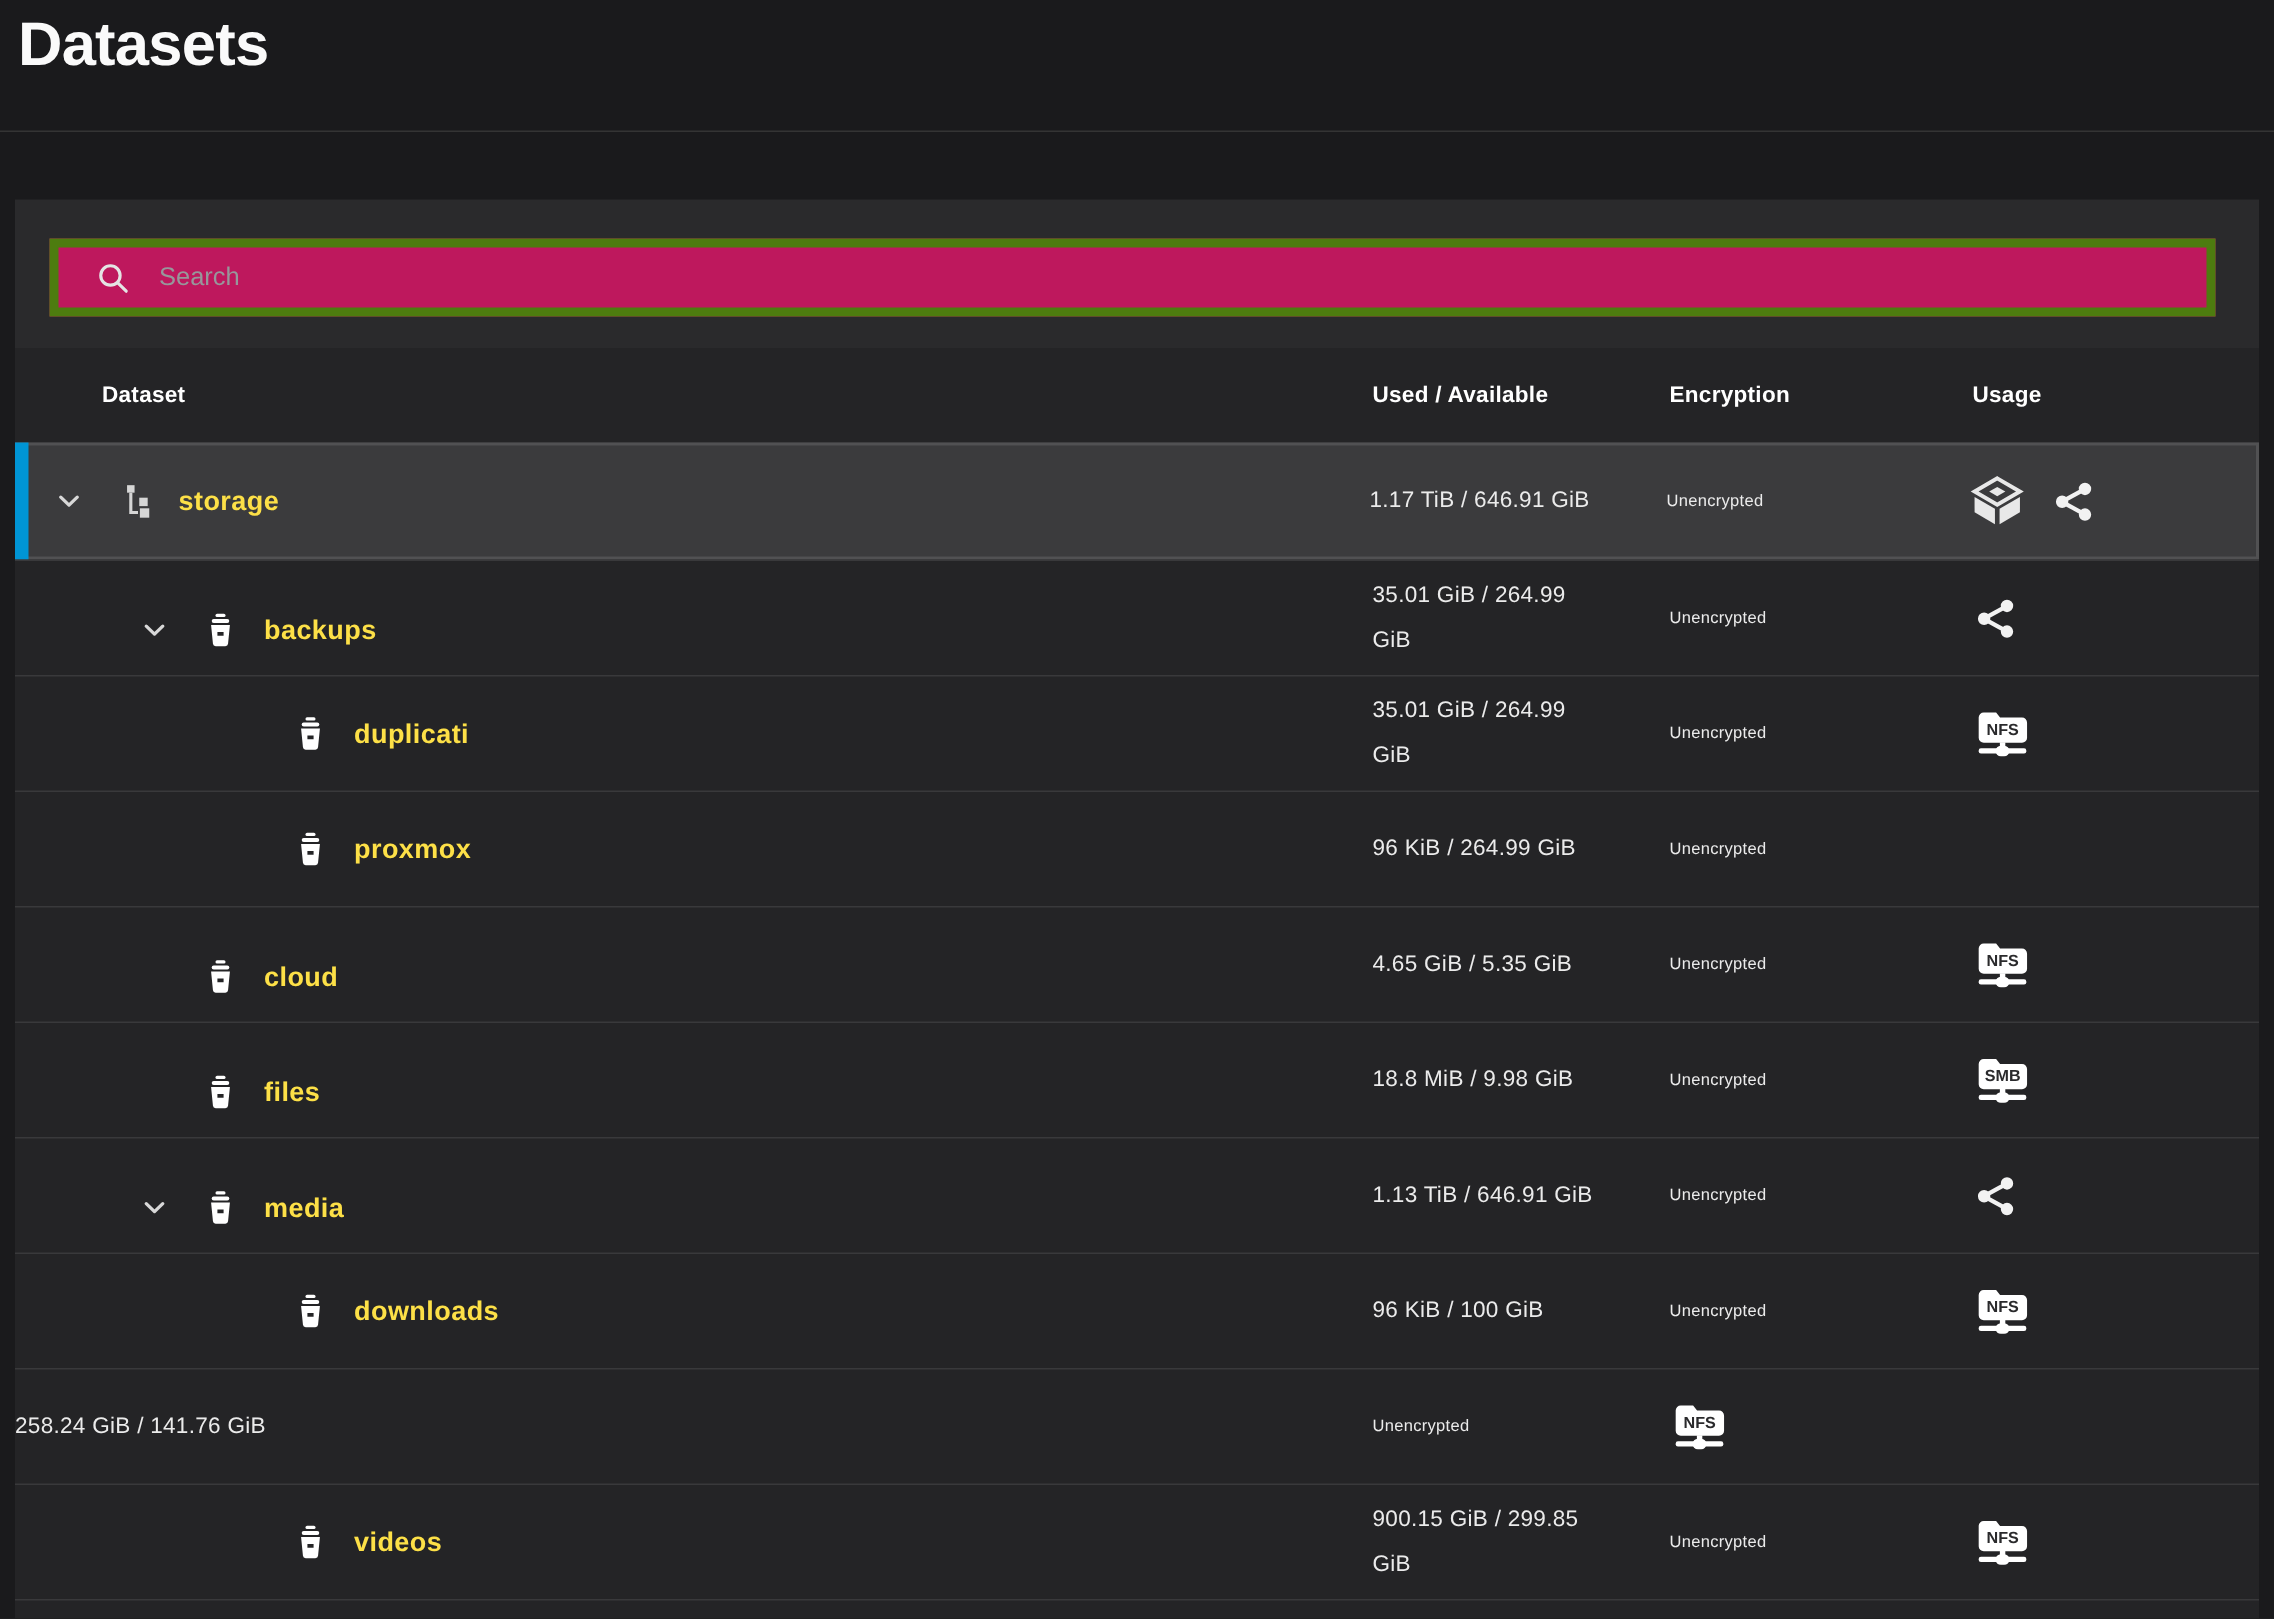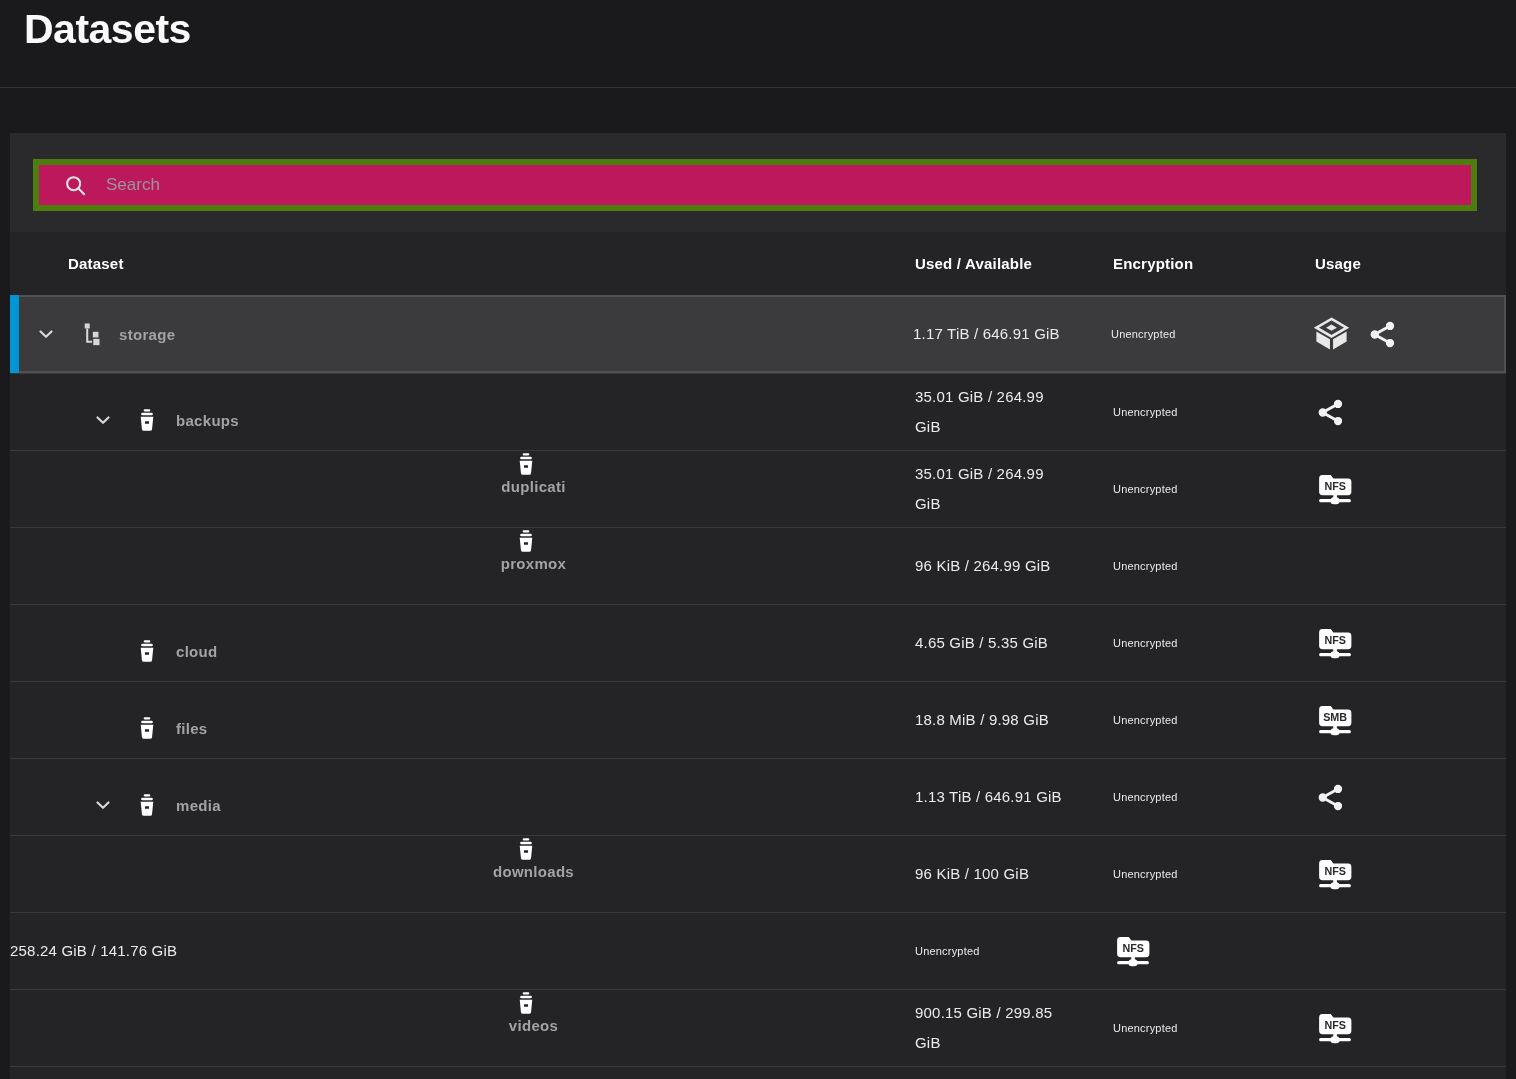--- a/index.html
+++ b/index.html
@@ -5,21 +5,21 @@
   * { box-sizing: border-box; margin: 0; padding: 0; }
   html,body { width:1516px; height:1079px; overflow:hidden; }
   body {
     background:#1a1a1c;
     font-family:"Liberation Sans", sans-serif;
     color:#f0f0f0;
     -webkit-font-smoothing:antialiased;
   }
   .titlebar { position:relative; height:88px; border-bottom:1px solid #343434; }
   .page-title {
-    position:absolute; top:6px; left:24px;
+    position:absolute; top:6px; left:12px;
     font-size:41px; font-weight:700; color:#fafafa; letter-spacing:-0.5px;
   }
   .card {
     margin:45px 10px 0 10px;
     width:1496px; height:946px;
     background:#242426;
     overflow:hidden;
   }
   
   .search-strip { height:99px; background:#2a2a2c; padding:26px 20px 0 23px; }
@@ -57,24 +57,24 @@
     border:2px solid #515153;
   }
   .row.selected::before {
     content:""; position:absolute; left:-2px; top:-2px; bottom:-2px; width:9px;
     background:var(--accent,#0095d5);
   }
   .cell { min-width:0; }
   .cell-dataset { display:flex; align-items:center; height:100%; }
   .level-1 .cell-dataset { padding-left:23px; }
   .level-2 .cell-dataset { padding-left:82px;margin-top:16px; }
-  .level-3 .cell-dataset { padding-left:142px;flex-direction:column; }
+  .level-3 .cell-dataset { padding-left:142px; }
   .twisty { width:42px; display:flex; align-items:center; flex:none; }
   .ds-icon { width:26px; display:flex; align-items:center; flex:none; margin-right:16px; }
-  .ds-label { font-size:15px; font-weight:700; color:#a3a3a3; letter-spacing:0.3px; white-space:nowrap; }
+  .ds-label { font-size:18px; font-weight:700; color:#fde047; letter-spacing:0.3px; white-space:nowrap; }
   .cell-used {
     font-size:15px; color:#ebebeb; line-height:30px;
     padding-right:46px; letter-spacing:0.2px;
   }
   .cell-enc { font-size:11px; color:#ebebeb; letter-spacing:0.2px; }
   .cell-usage { display:flex; align-items:center; gap:17px; }
   .u-icon { display:flex; align-items:center;text-align:right; }
   .filler { height:100px; border-top:1px solid #39393b; }
   svg { display:block; }
 </style>

